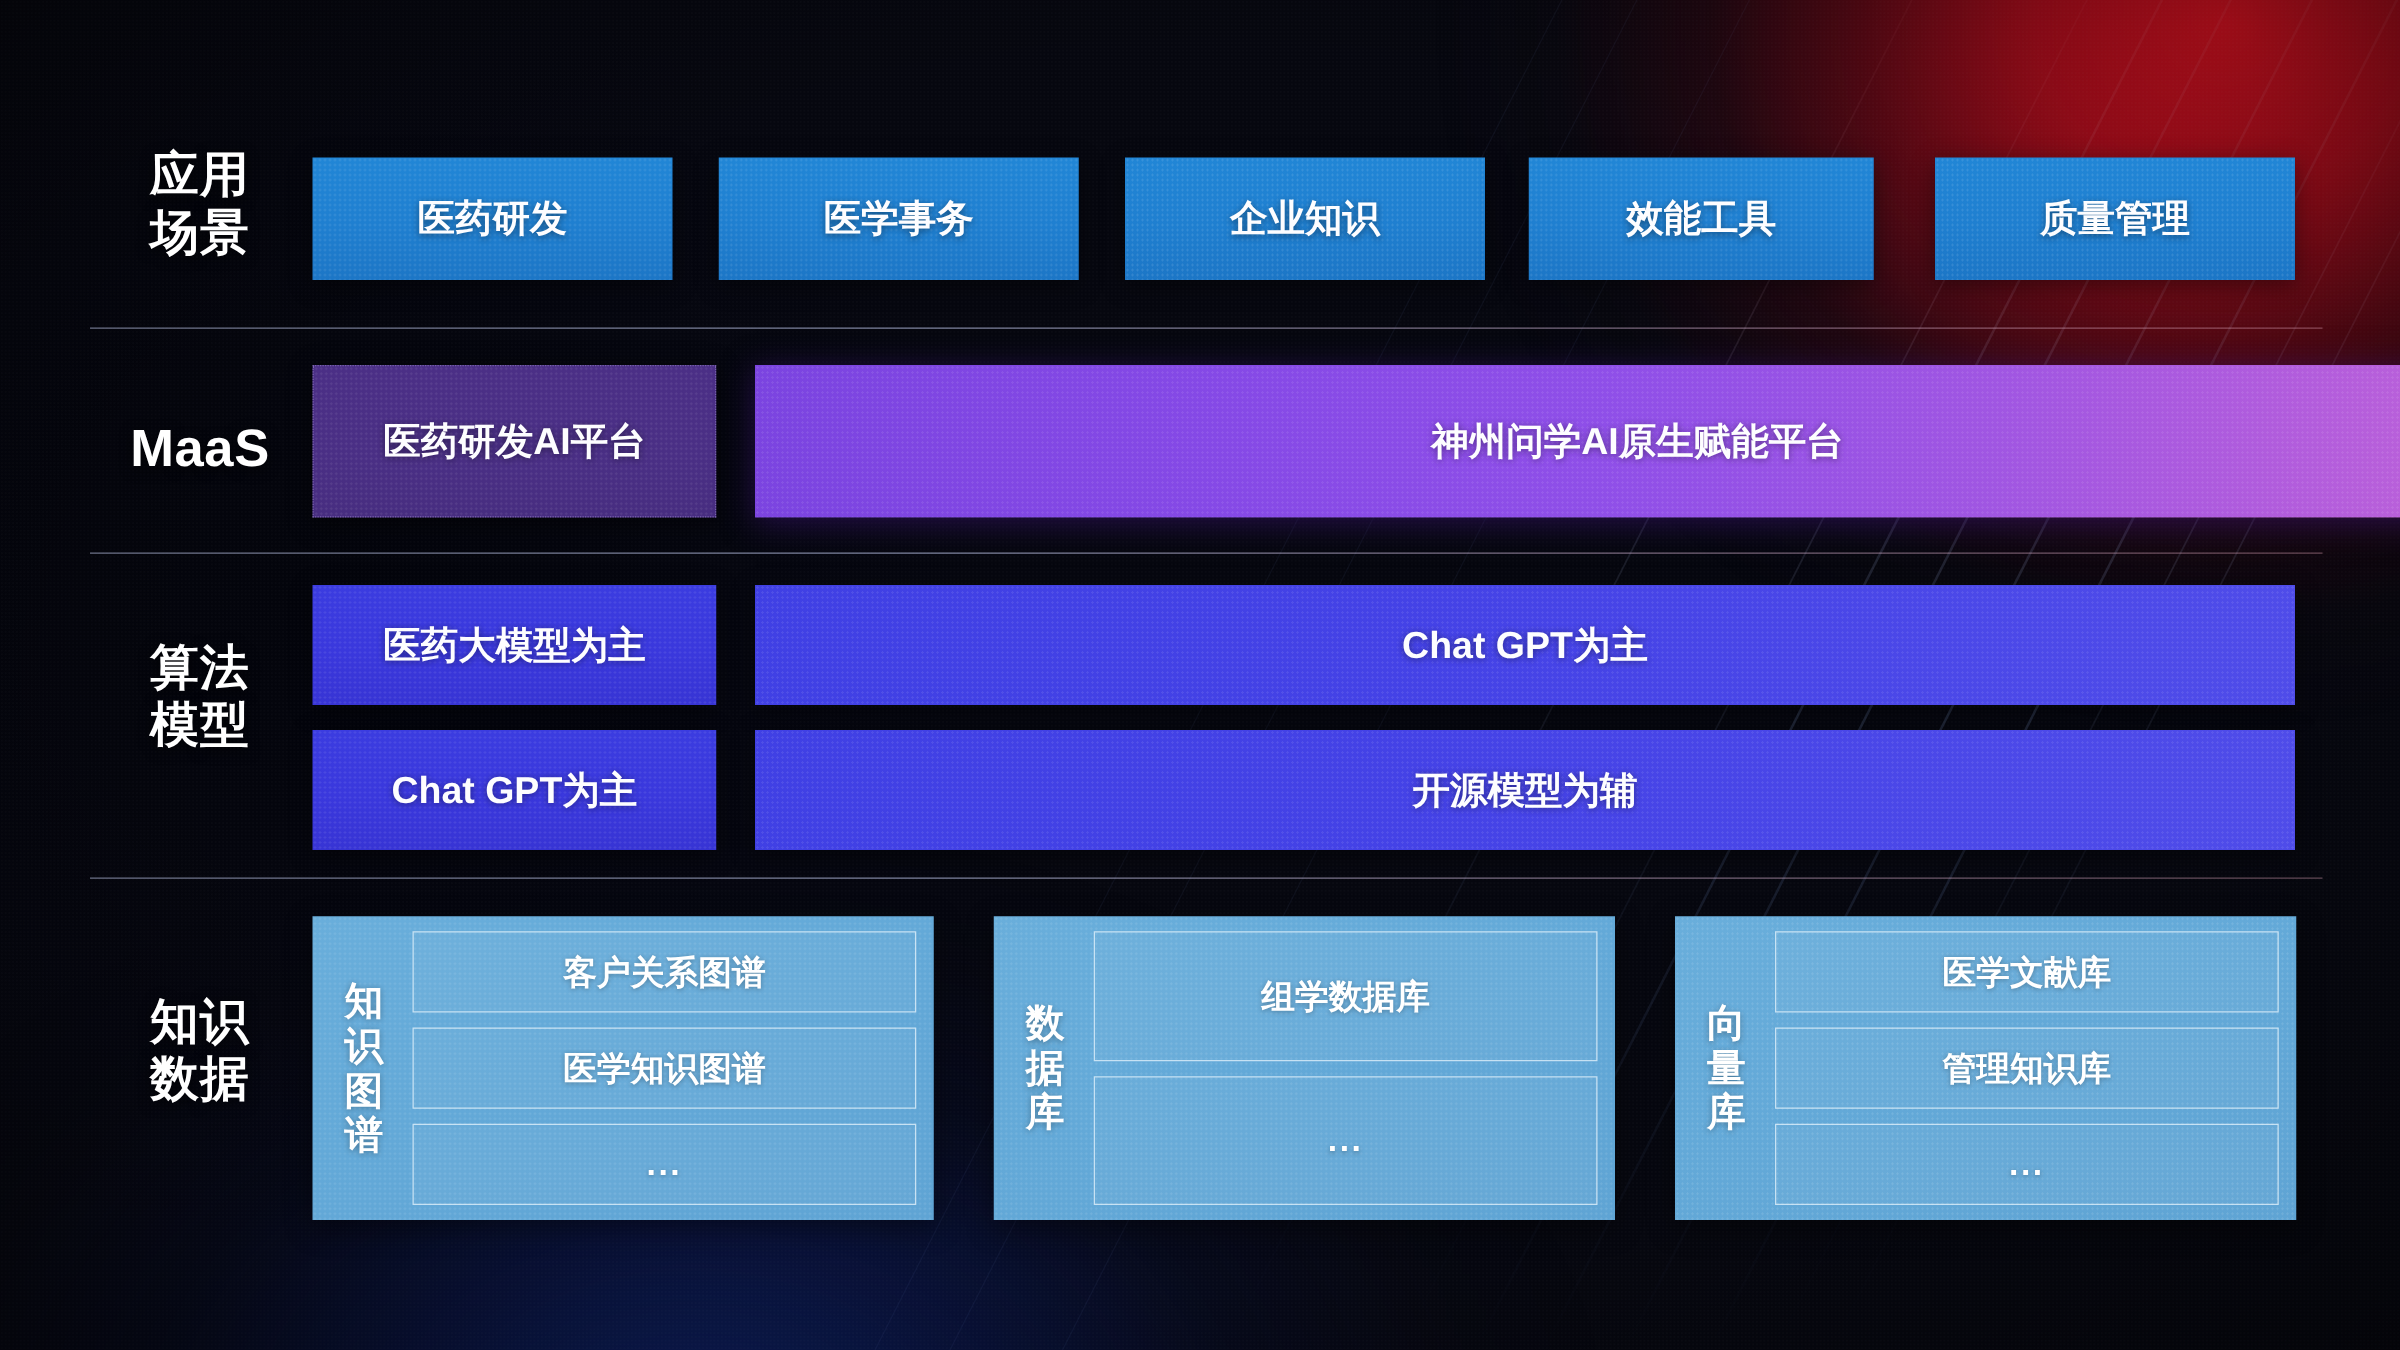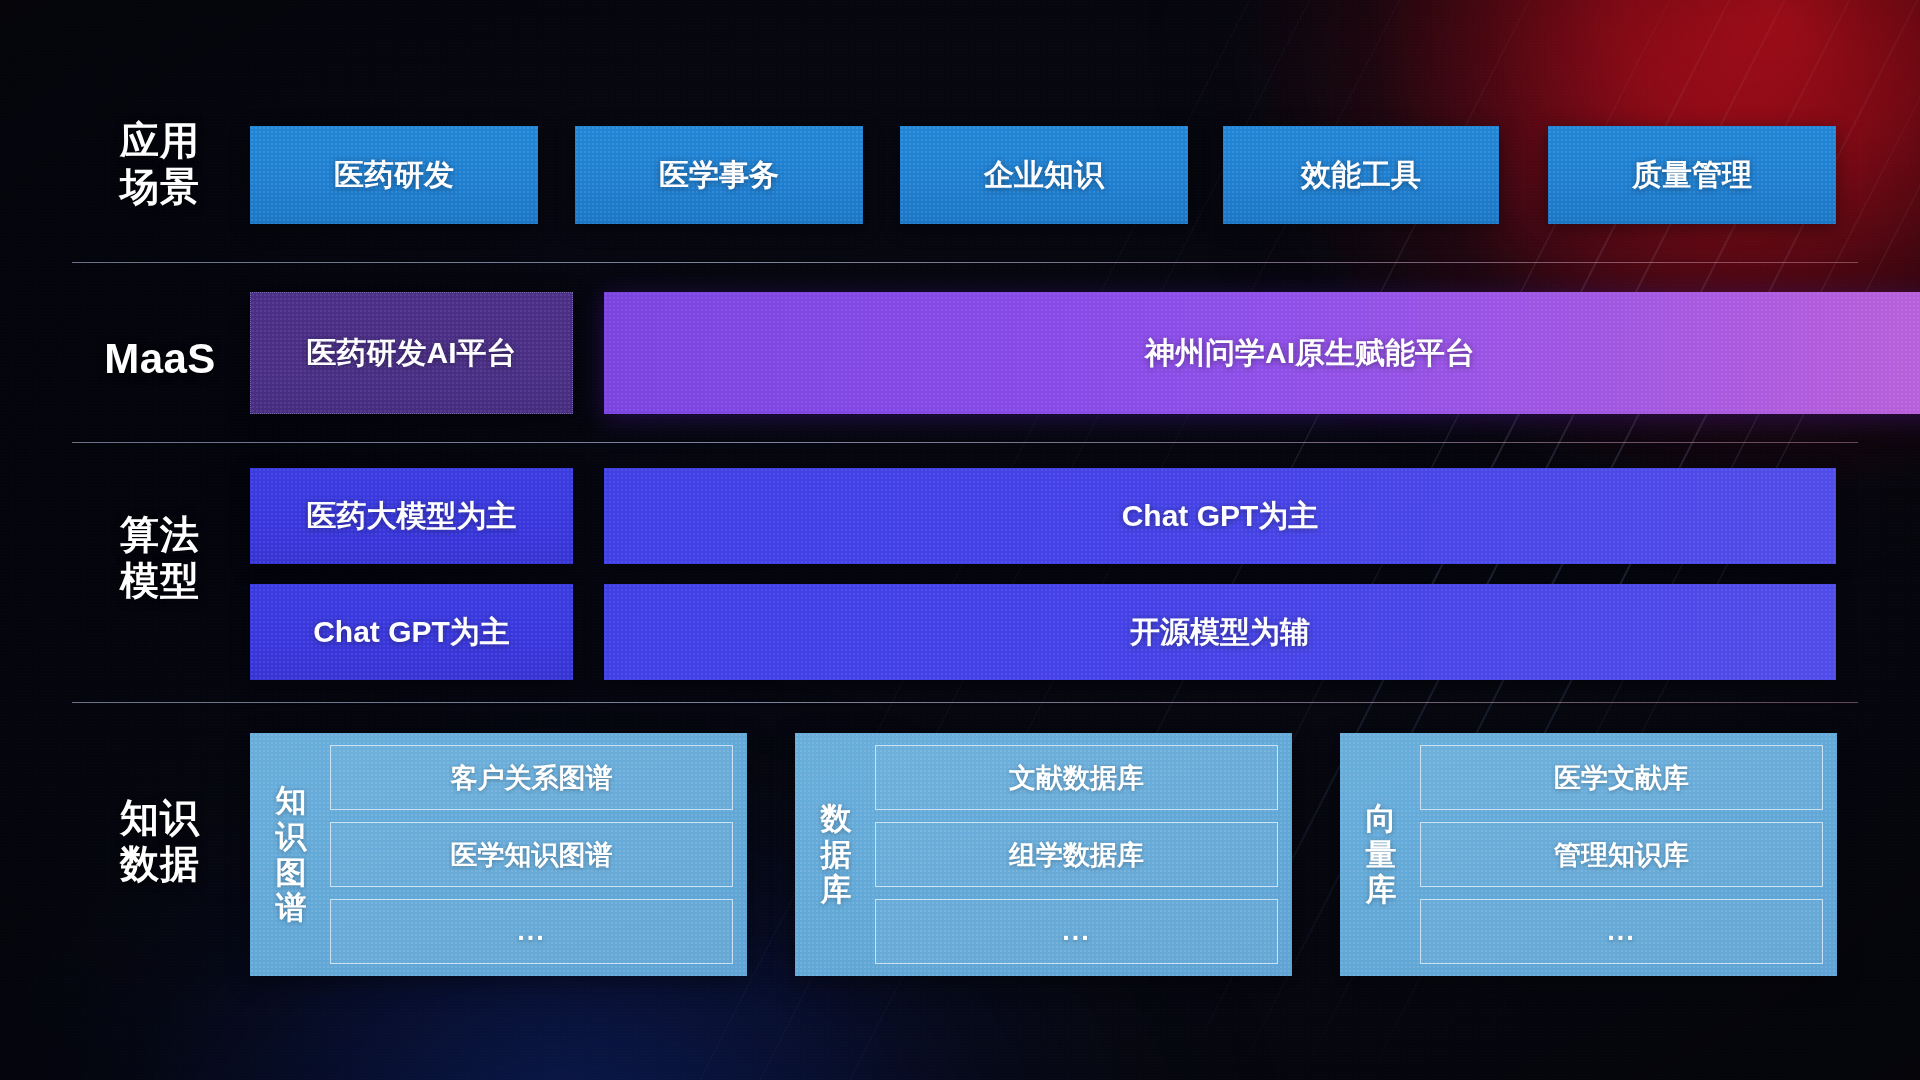--- a/index.html
+++ b/index.html
@@ -375,21 +375,20 @@
       </div>
     </div>
 
     <div class="kd-panel" style="left:795px; width:497px; top:733px;">
       <div class="kd-vlabel">
           <div>数</div>
           <div>据</div>
           <div>库</div>
         </div>
       <div class="kd-items">
-        <div class="kd-item">文献数据库</div>
         <div class="kd-item">组学数据库</div>
         <div class="kd-item ellipsis">...</div>
       </div>
     </div>
 
     <div class="kd-panel" style="left:1340px; width:497px; top:733px;">
       <div class="kd-vlabel">
           <div>向</div>
           <div>量</div>
           <div>库</div>

